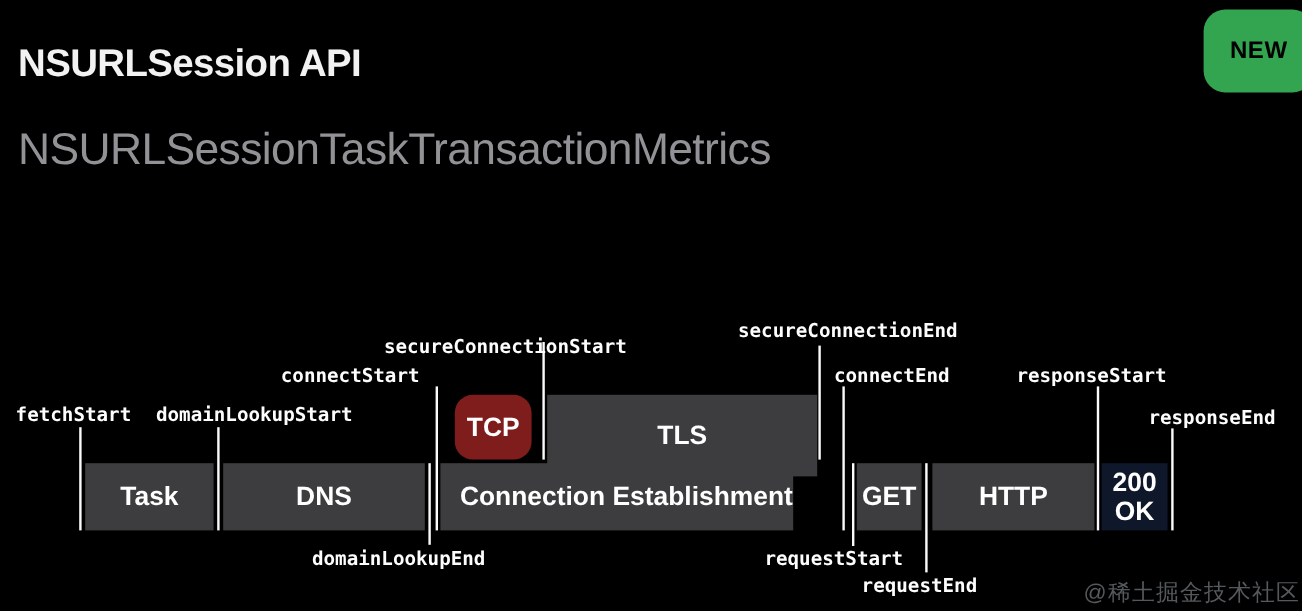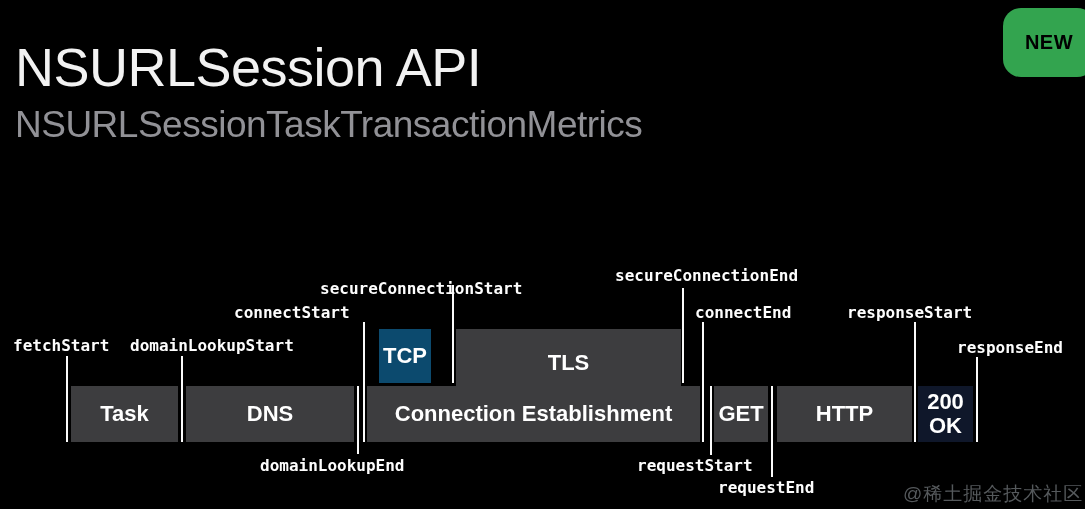--- a/index.html
+++ b/index.html
@@ -4,21 +4,21 @@
 <style>
   html,body{margin:0;padding:0;background:#000;}
   body{
     width:1085px;height:509px;position:relative;overflow:hidden;
     font-family:"Liberation Sans",sans-serif;
   }
   .slide{position:absolute;inset:0;}
   
   .title{
     position:absolute;left:15px;top:2px;height:58px;display:flex;align-items:center;
-    font-size:54px;font-weight:400;letter-spacing:-0.5px;color:#f2f2f2;white-space:nowrap;
+    font-size:32px;font-weight:700;letter-spacing:-0.5px;color:#f2f2f2;white-space:nowrap;
   }
   .subtitle{
     position:absolute;left:15px;top:70px;height:48px;display:flex;align-items:center;
     font-size:37px;font-weight:300;letter-spacing:-0.5px;color:#919196;white-space:nowrap;
   }
   .badge{
     position:absolute;left:1003px;top:8px;width:92px;height:69px;border-radius:18px;
     display:flex;align-items:center;justify-content:center;
   }
   .badge span{font-size:20px;font-weight:700;color:#000;letter-spacing:0.5px;}
@@ -45,33 +45,33 @@
 </head>
 <body style="background: rgb(0, 0, 0);">
 
 <main class="slide">
   <h1 class="title" style="color: rgb(242, 242, 242);">NSURLSession API</h1>
   <h2 class="subtitle" style="color: rgb(145, 145, 150);">NSURLSessionTaskTransactionMetrics</h2>
   <div class="badge" style="background: rgb(51, 164, 79);">
     <span>NEW</span>
   </div>
   <div class="diagram" id="diagram">
-      <div class="bar" style="left: 379px; top: 329px; width: 52px; height: 54px; background: #0c4a6e;">
+      <div class="bar" style="left: 379px; top: 329px; width: 64px; height: 54px; background: #7f1d1d; border-radius: 15px;">
         <span>TCP</span>
       </div>
       <div class="bar" style="left: 456px; top: 329px; width: 225px; height: 68px; background: rgb(61, 61, 63);">
         <span>TLS</span>
       </div>
       <div class="bar" style="left: 186px; top: 386px; width: 168px; height: 56px; background: rgb(61, 61, 63);">
         <span>DNS</span>
       </div>
       <div class="bar" style="left: 71px; top: 386px; width: 107px; height: 56px; background: rgb(61, 61, 63);">
         <span>Task</span>
       </div>
-      <div class="bar" style="left: 367px; top: 386px; width: 333px; height: 56px; background: rgb(61, 61, 63);">
+      <div class="bar" style="left: 367px; top: 386px; width: 278px; height: 56px; background: rgb(61, 61, 63); padding-left: 16px;">
         <span>Connection Establishment</span>
       </div>
       <div class="bar" style="left: 714px; top: 386px; width: 54px; height: 56px; background: rgb(61, 61, 63);">
         <span>GET</span>
       </div>
       <div class="bar" style="left: 777px; top: 386px; width: 135px; height: 56px; background: rgb(61, 61, 63);">
         <span>HTTP</span>
       </div>
       <div class="bar" style="left: 918px; top: 386px; width: 55px; height: 56px; background: #0f172a;">
         <span>200

